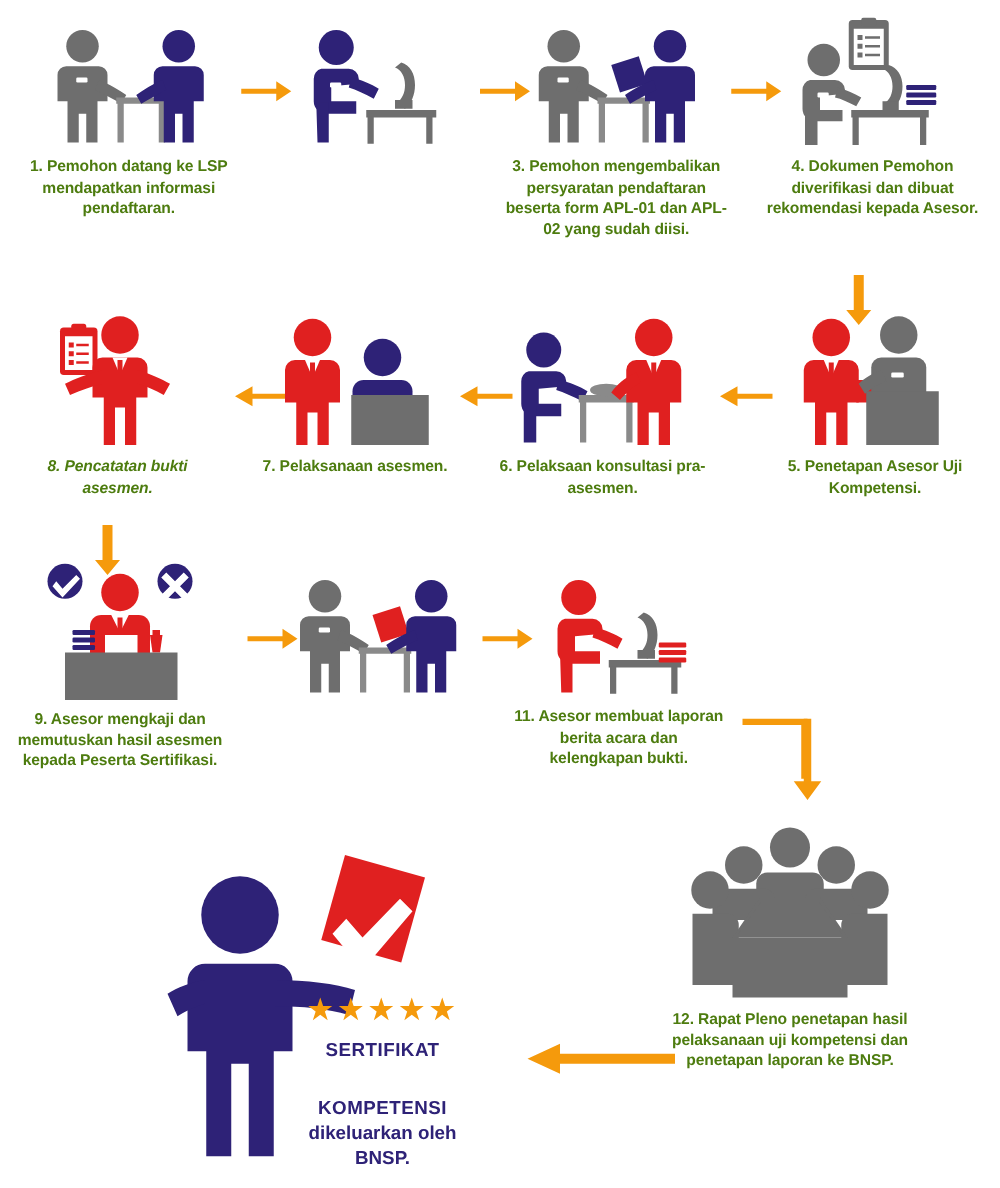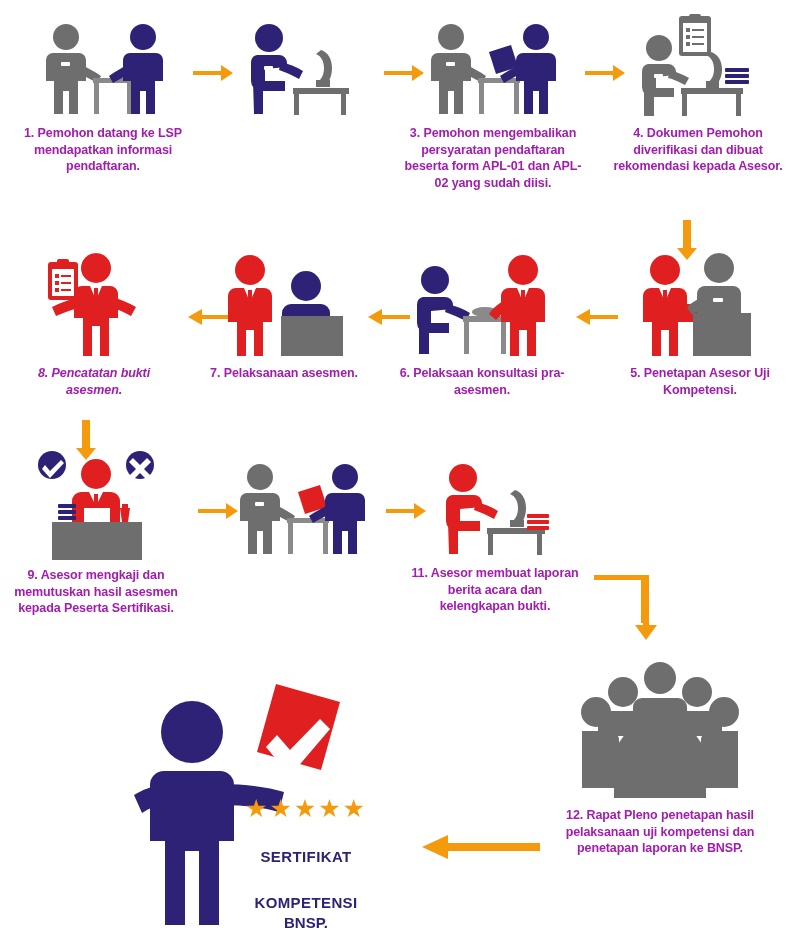--- a/index.html
+++ b/index.html
@@ -8,21 +8,21 @@
     background: #ffffff;
     font-family: "Liberation Sans", sans-serif;
     position: relative;
     overflow: hidden;
   }
   .stage { position: relative; width: 800px; height: 950px; }
 
   .step { position: absolute; text-align: center; }
   .icon-box { display: flex; align-items: flex-end; justify-content: center; }
   .caption {
-    color: #a21caf;
+    color: #4d7c0f;
     font-weight: bold;
     font-size: 12.5px;
     line-height: 1.32;
     margin-top: 7px;
     letter-spacing: -0.1px;
   }
 
   .arrow { position: absolute; }
 
   .cert-text {
@@ -383,21 +383,21 @@
     <div class="caption">11. Asesor membuat laporan berita acara dan kelengkapan bukti.</div>
   </div>
 
   <div class="arrow" style="left:592px; top:572px;">
     <svg width="110" height="78" viewBox="0 0 110 78">
       <path d="M2 3h52v48h-5V8H2z" fill="#f59a0c"></path>
       <path d="M51 3h6v50h8L54 68 43 53h8V3z" fill="#f59a0c"></path>
     </svg>
   </div>
 
-  <div class="step" style="left:560px; top:660px; width:200px;">
+  <div class="step" style="left:532px; top:660px; width:200px;">
     <div class="icon-box" style="height:140px;">
       <svg width="160" height="140" viewBox="0 0 160 140">
         <g fill="#6e6e6e">
           <circle cx="80" cy="18" r="16"></circle>
           <path d="M62 38h36a9 9 0 0 1 9 9v12H53V47a9 9 0 0 1 9-9z"></path>
           <circle cx="43" cy="32" r="15"></circle>
           <path d="M27 51h32a9 9 0 0 1 9 9v16H18V60a9 9 0 0 1 9-9z"></path>
           <circle cx="117" cy="32" r="15"></circle>
           <path d="M101 51h32a9 9 0 0 1 9 9v16H92V60a9 9 0 0 1 9-9z"></path>
           <circle cx="16" cy="52" r="15"></circle>
@@ -428,20 +428,21 @@
           <path d="M90 112c26 0 48 3 64 8l-5 20c-17-5-37-7-59-7z"></path>
           <path d="M34 112c-12 2-22 6-30 11l8 18c8-5 15-8 22-10z"></path>
         </g>
         <g>
           <path d="M146 12l64 18-19 68-64-18z" fill="#e02020"></path>
           <path d="M147 63l13 15 30-31 10 10-40 47-24-29z" fill="#ffffff"></path>
         </g>
       </svg>
       <div style="position:absolute; left:92px; top:124px; width:168px; text-align:center;">
         <div class="stars">★★★★★</div>
-        <div class="cert-text cert-head" style="margin-top:26px;">SERTIFIKAT</div>
+        <div class="cert-text cert-head" style="margin-top:10px;">SERTIFIKAT</div>
         <div class="cert-text cert-head">KOMPETENSI</div>
+        <div class="cert-text cert-sub">dikeluarkan oleh</div>
         <div class="cert-text cert-sub">BNSP.</div>
       </div>
     </div>
   </div>
 
 </div>
 
 </body></html>

